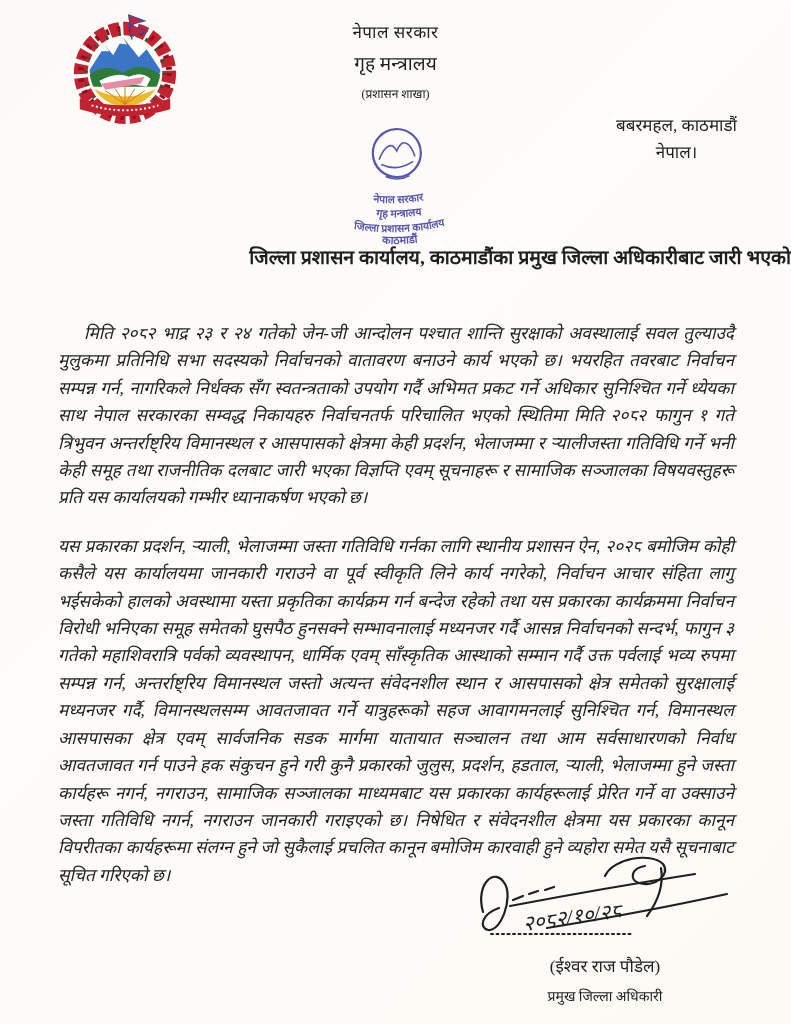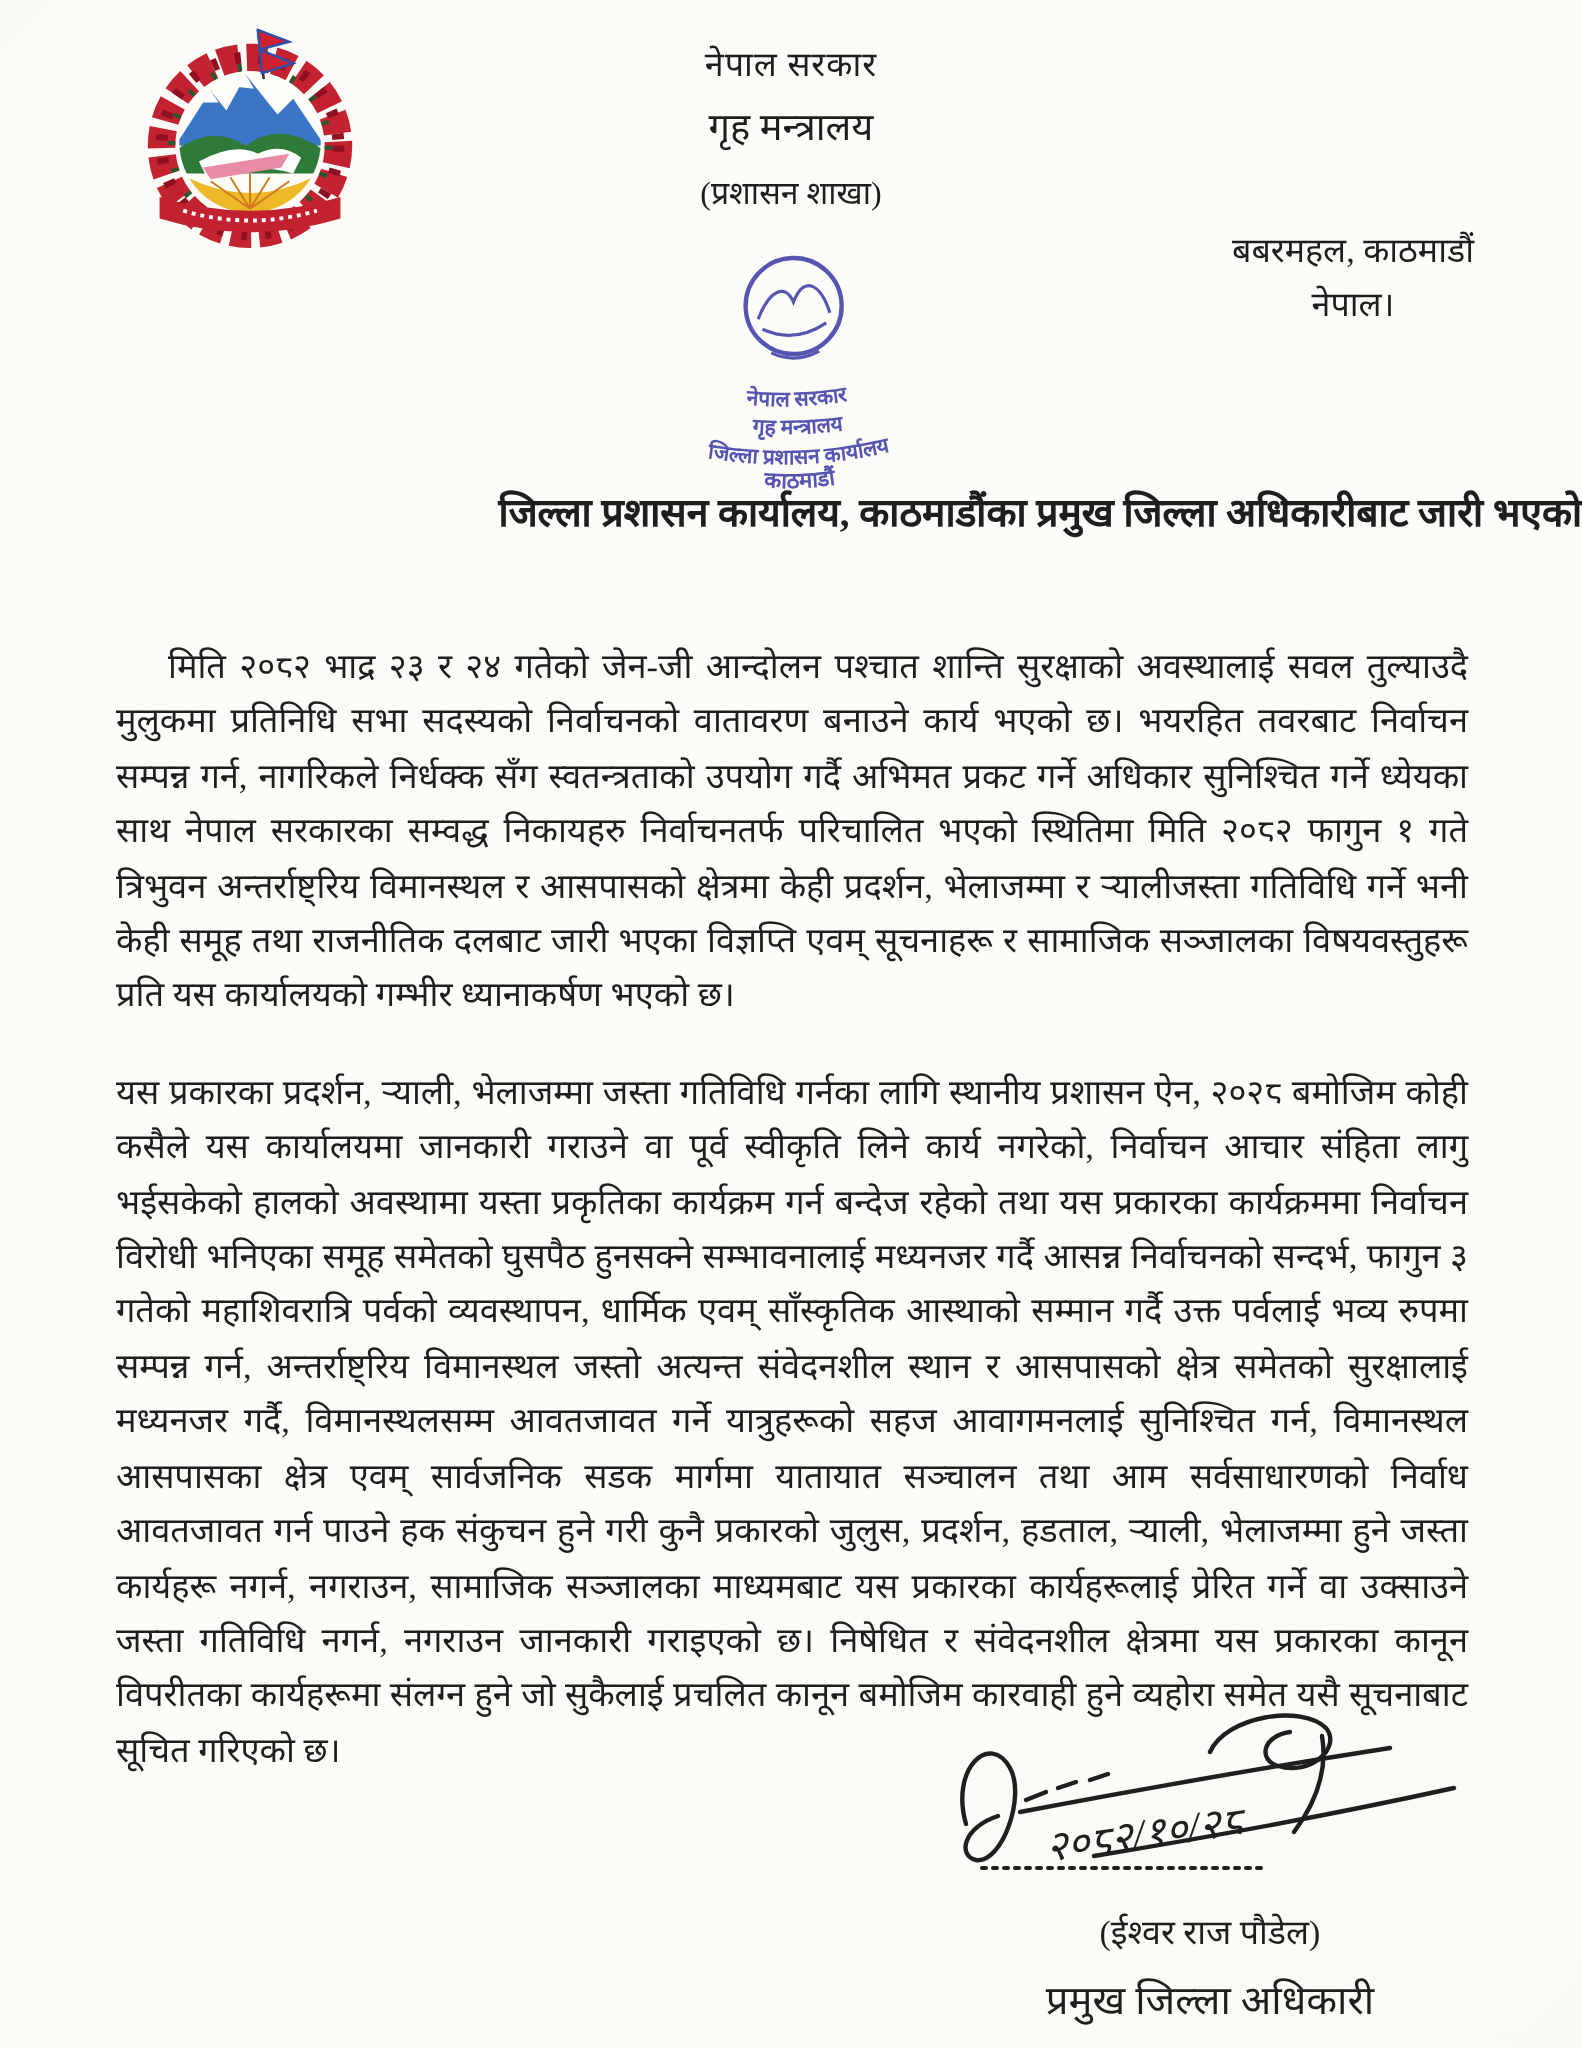--- a/index.html
+++ b/index.html
@@ -24,21 +24,21 @@
     height: 114px;
   }
   .head-center {
     position: absolute;
     left: 0; right: 0; top: 20px;
     text-align: center;
   }
   .gov-line      { font-size: 17px; letter-spacing: 0.5px; }
   .ministry-line { font-size: 19px; margin-top: 7px; }
   .office-line   { font-size: 30px; font-weight: bold; margin-top: 5px; letter-spacing: 0.5px; }
-  .branch-line   { font-size: 16px; margin-top: 9px; }
+  .branch-line   { font-size: 12px; margin-top: 9px; }
 
   .address-block {
     position: absolute;
     right: 54px; top: 112px;
     text-align: center;
     font-size: 17px;
     line-height: 27px;
   }
   .date-block {
     position: absolute;
@@ -67,34 +67,35 @@
   }
 
   
   .body-text {
     position: absolute;
     left: 58px; top: 320px;
     width: 676px;
     font-size: 17.2px;
     line-height: 27.4px;
     text-align: justify;
+    font-style: italic;
   }
   .body-text p { margin: 0; }
   .para1 { text-indent: 26px; margin-bottom: 21px !important; }
 
   
   .signature-block {
     position: absolute;
     left: 452px; top: 850px;
     width: 306px;
     text-align: center;
   }
   .sig-svg { display: block; width: 300px; height: 102px; margin: 0 auto; }
   .signatory-name        { font-size: 17px; margin-top: 2px; }
-  .signatory-designation { font-size: 20px; margin-top: 9px; }
+  .signatory-designation { font-size: 14px; margin-top: 9px; }
 </style>
 </head>
 <body>
 
 <div class="page">
 
   <svg class="emblem" viewBox="0 0 120 116" xmlns="http://www.w3.org/2000/svg">
 
     <circle cx="60" cy="62" r="45" fill="none" stroke="#c32231" stroke-width="14" stroke-dasharray="10 4"></circle>
     <circle cx="60" cy="62" r="45" fill="none" stroke="#8f1020" stroke-width="6" stroke-dasharray="3 9"></circle>

